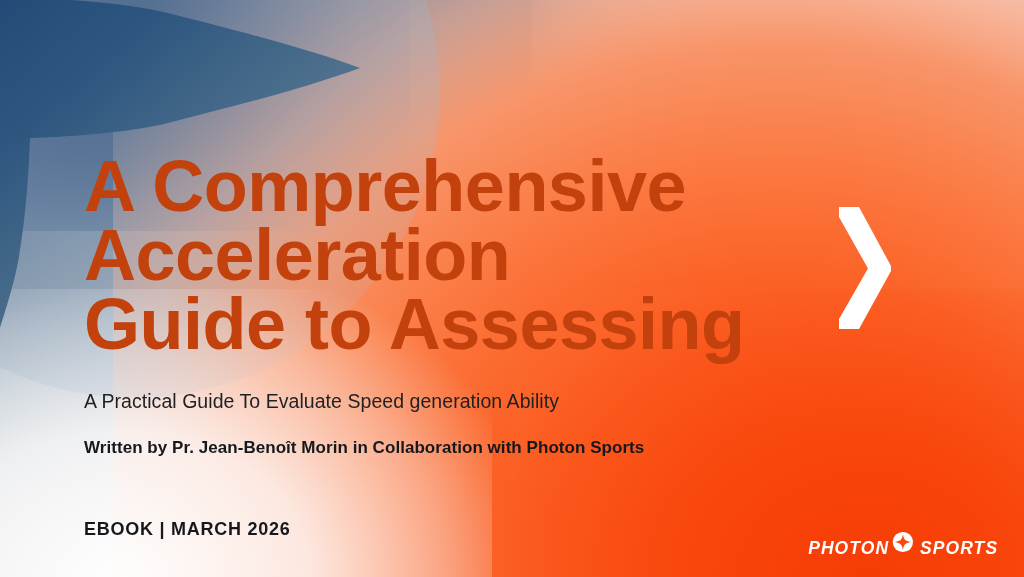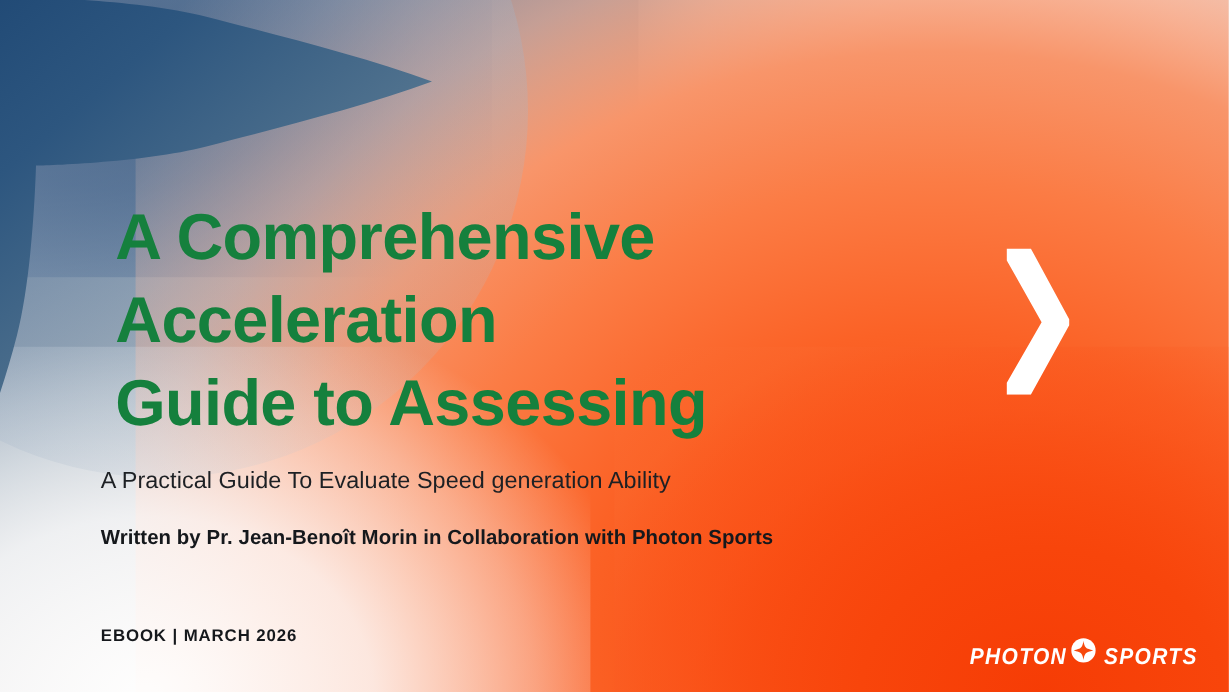--- a/index.html
+++ b/index.html
@@ -165,24 +165,24 @@
     top: 0;
     width: 700px;
     height: 100%;
     z-index: 8;
   }
 
   .title {
     position: absolute;
     top: 152px;
     left: 0;
-    margin: 12px;
+    margin: 0;
     width: 600px;
-    color: #15803d;
-    font-size: 54px;
+    color: #c2410c;
+    font-size: 72px;
     line-height: 69px;
     font-weight: 700;
     letter-spacing: -0.5px;
     font-family: "Liberation Sans", "DejaVu Sans", sans-serif;
     text-rendering: optimizeLegibility;
   }
   .title .line { display: block; white-space: nowrap; }
 
   .subtitle {
     position: absolute;
@@ -211,21 +211,21 @@
     white-space: nowrap;
     text-align: center;
   }
 
   .meta {
     position: absolute;
     top: 521px;
     left: 0;
     margin: 0;
     color: #15181c;
-    font-size: 14px;
+    font-size: 18px;
     line-height: 16px;
     font-weight: 700;
     letter-spacing: 0.75px;
     white-space: nowrap;
   }
 
   
   .logo {
     position: absolute;
     right: 24px;

